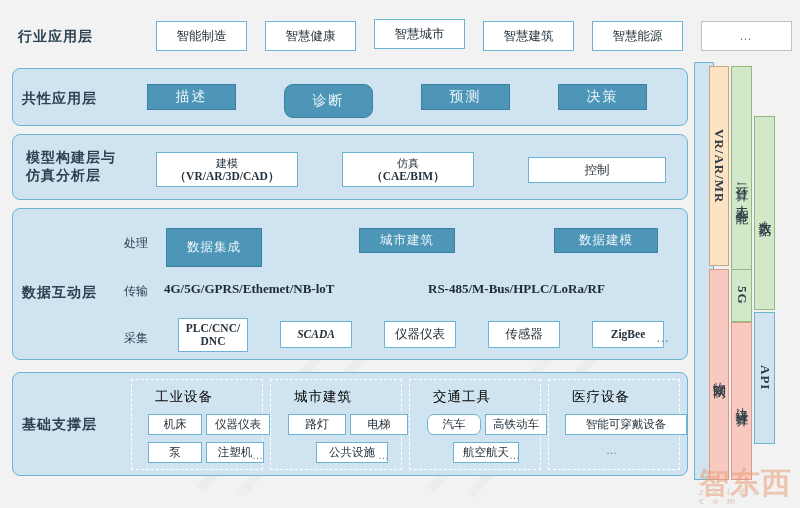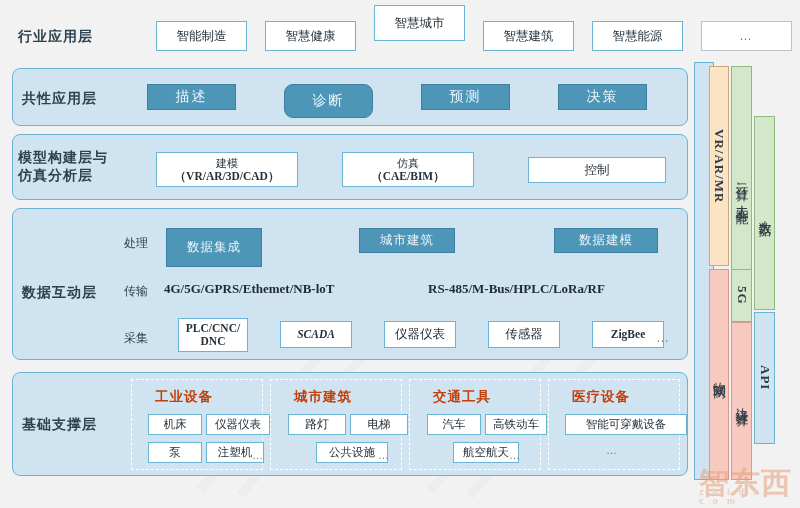--- a/index.html
+++ b/index.html
@@ -151,22 +151,22 @@
   
   .dgroup {
     position: absolute;
     border: 1px dashed #ffffff;
     box-sizing: border-box;
     z-index: 7;
   }
   .dgroup-title {
     position: absolute;
     font-size: 13.5px;
-    font-weight: bold;
-    color: #c2410c;
+    font-weight: normal;
+    color: #000000;
     letter-spacing: 1px;
     white-space: nowrap;
     z-index: 8;
   }
 
   
   .vbar {
     position: absolute;
     box-sizing: border-box;
     display: flex;
@@ -243,21 +243,21 @@
   </div>
 
   <div class="layer-label" style="left:18px; top:27px;">行业应用层</div>
 
   <div class="chip" style="left:144px; top:21px; width:91px; height:30px;">
     <span>智能制造</span>
   </div>
   <div class="chip" style="left:253px; top:21px; width:91px; height:30px;">
     <span>智慧健康</span>
   </div>
-  <div class="chip" style="left:362px; top:5px; width:91px; height:36px;">
+  <div class="chip" style="left:362px; top:19px; width:91px; height:30px;">
     <span>智慧城市</span>
   </div>
   <div class="chip" style="left:471px; top:21px; width:91px; height:30px;">
     <span>智慧建筑</span>
   </div>
   <div class="chip" style="left:580px; top:21px; width:91px; height:30px;">
     <span>智慧能源</span>
   </div>
   <div class="chip plain-border" style="left:689px; top:21px; width:91px; height:30px; color:#6a7a84; letter-spacing:2px;">
     <span>…</span>
@@ -273,21 +273,21 @@
     <span>诊断</span>
   </div>
   <div class="btn-solid" style="left:421px; top:84px; width:89px; height:26px;">
     <span>预测</span>
   </div>
   <div class="btn-solid" style="left:558px; top:84px; width:89px; height:26px;">
     <span>决策</span>
   </div>
 
   <div class="layer" style="left:12px; top:134px; width:676px; height:66px;"></div>
-  <div class="layer-label" style="left:18px; top:148px;">
+  <div class="layer-label" style="left:26px; top:148px;">
     <div>模型构建层与</div>
     <div>仿真分析层</div>
   </div>
 
   <div class="chip two-line" style="left:144px; top:152px; width:142px; height:35px;">
     <span class="l1">建模</span>
     <span class="l2">（VR/AR/3D/CAD）</span>
   </div>
   <div class="chip two-line" style="left:330px; top:152px; width:132px; height:35px;">
     <span class="l1">仿真</span>
@@ -361,21 +361,21 @@
   <div class="chip" style="left:338px; top:414px; width:58px; height:21px; font-size:11.5px;">
     <span>电梯</span>
   </div>
   <div class="chip" style="left:304px; top:442px; width:72px; height:21px; font-size:11.5px;">
     <span>公共设施</span>
   </div>
   <div class="ellipsis" style="left:378px; top:449px; font-size:11px;">…</div>
 
   <div class="dgroup" style="left:409px; top:379px; width:132px; height:91px;"></div>
   <div class="dgroup-title" style="left:433px; top:388px;">交通工具</div>
-  <div class="chip" style="left:415px; top:414px; width:54px; height:21px; font-size:11.5px;">
+  <div class="chip" style="left:415px; top:414px; width:54px; height:21px; font-size:11.5px;border-radius:7px;">
     <span>汽车</span>
   </div>
   <div class="chip" style="left:473px; top:414px; width:62px; height:21px; font-size:11.5px;">
     <span>高铁动车</span>
   </div>
   <div class="chip" style="left:441px; top:442px; width:66px; height:21px; font-size:11.5px;">
     <span>航空航天</span>
   </div>
   <div class="ellipsis" style="left:509px; top:449px; font-size:11px;">…</div>
 

